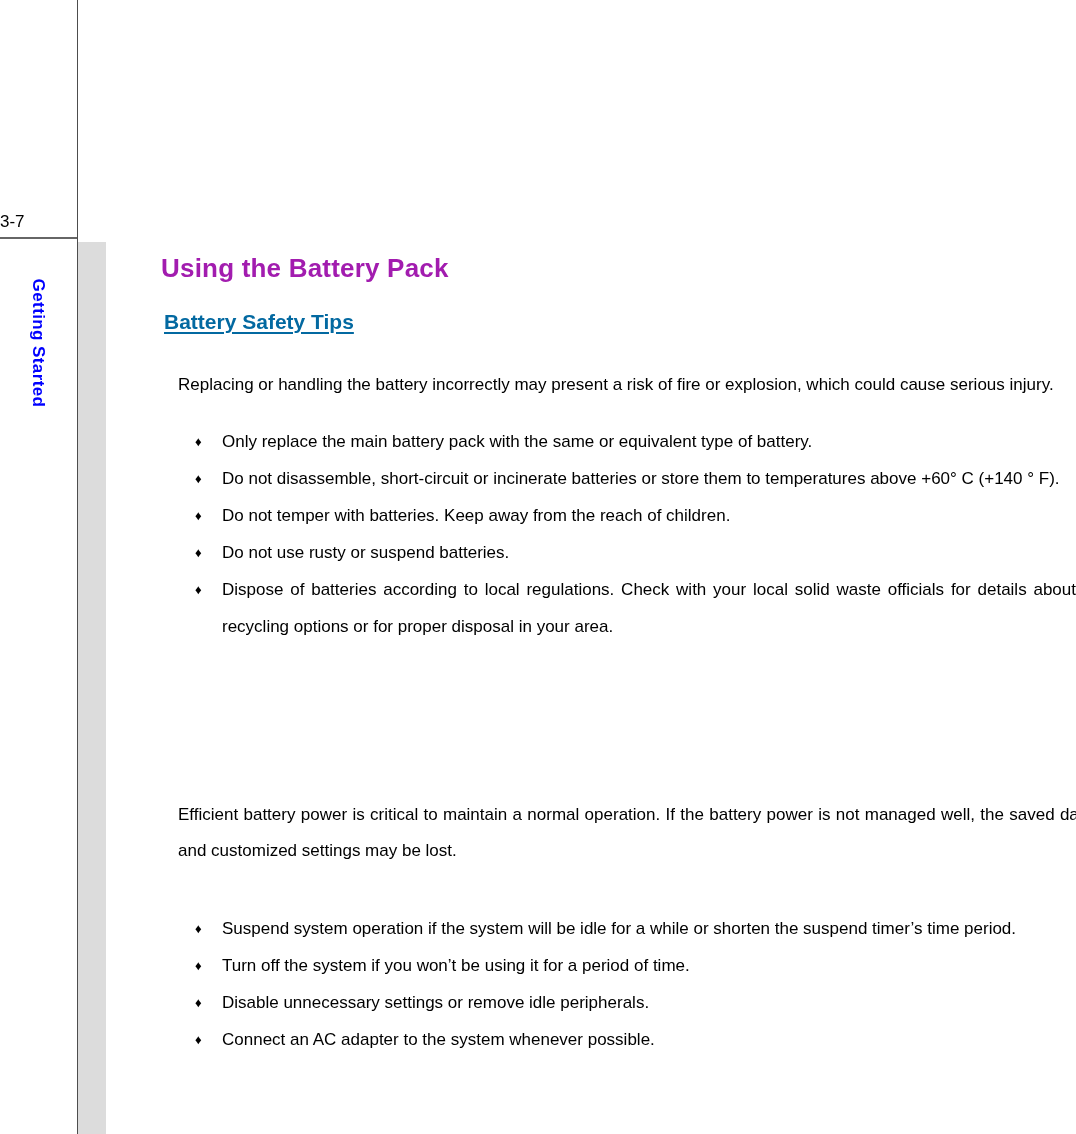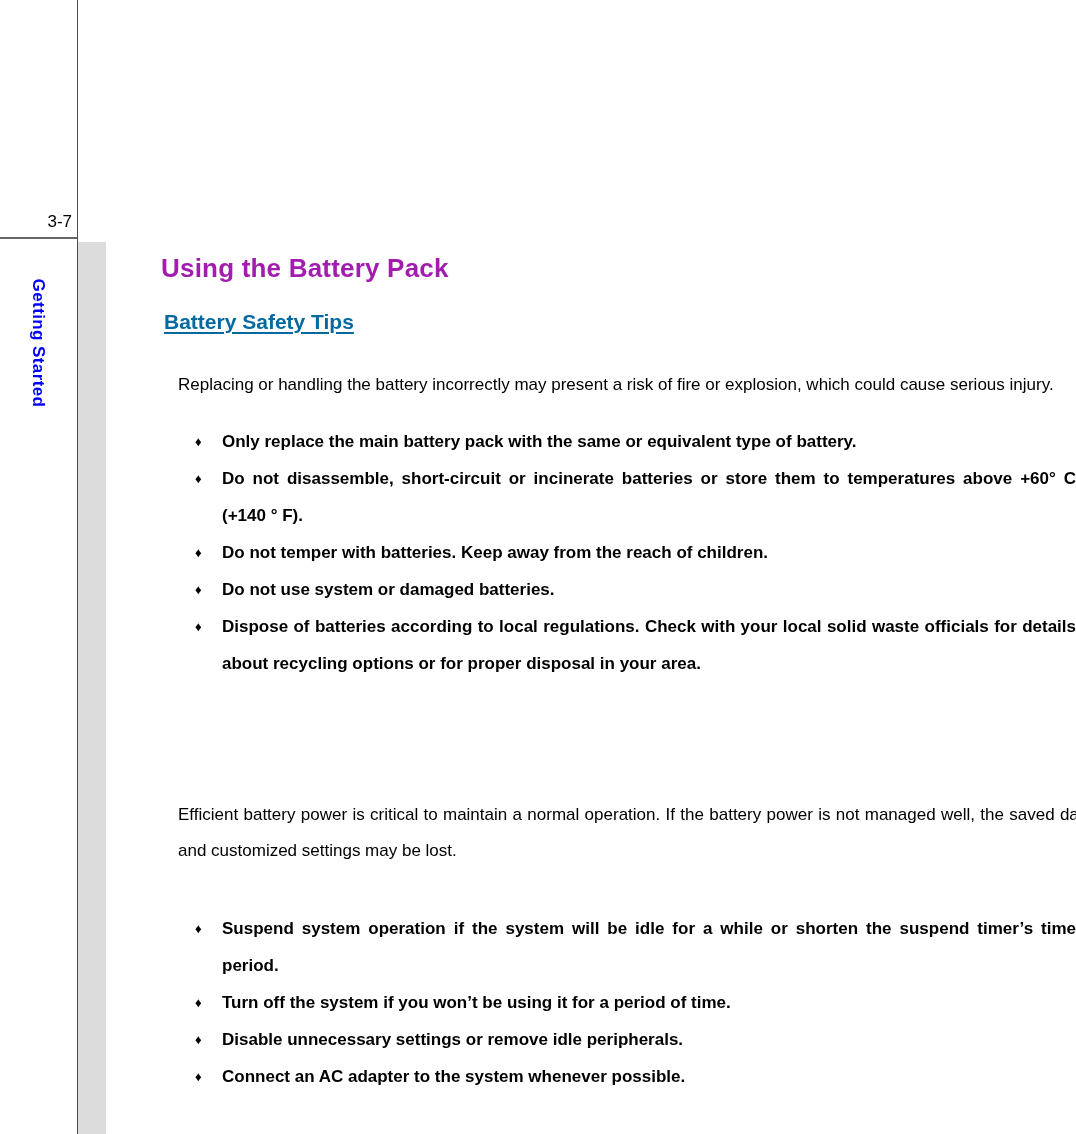--- a/index.html
+++ b/index.html
@@ -40,21 +40,21 @@
     width: 77px;
     height: 2px;
     background: #666666;
   }
 
   .folio {
     position: absolute;
     left: 0;
     top: 212px;
     width: 72px;
-    text-align: right;
+    text-align: left;
     font-size: 17px;
     line-height: 20px;
     color: #000000;
     letter-spacing: 0px;
   }
 
   
   .chapter-band {
     position: absolute;
     left: 78px;
@@ -164,21 +164,21 @@
   }
   ul.bullets li .bullet-glyph {
     position: absolute;
     left: 34px;
     top: 0;
     font-size: 13px;
     line-height: 37px;
     color: #000000;
   }
   
-  ul.bullets li > .txt { display: block; font-weight: bold; }
+  ul.bullets li > .txt { display: block; }
   ul.bullets li:last-child { }
 </style>
 </head>
 <body>
 
 <div id="page-frame">
 
   <div class="margin-rule"></div>
   <div class="folio-rule"></div>
 
@@ -206,21 +206,21 @@
       <li>
         <span class="bullet-glyph">♦</span>
         <span class="txt">Do not disassemble, short-circuit or incinerate batteries or store them to temperatures above +60° C (+140 ° F).</span>
       </li>
       <li>
         <span class="bullet-glyph">♦</span>
         <span class="txt">Do not temper with batteries.   Keep away from the reach of children.</span>
       </li>
       <li>
         <span class="bullet-glyph">♦</span>
-        <span class="txt">Do not use system or damaged batteries.</span>
+        <span class="txt">Do not use rusty or suspend batteries.</span>
       </li>
       <li>
         <span class="bullet-glyph">♦</span>
         <span class="txt">Dispose of batteries according to local regulations.   Check with your local solid waste officials for details about recycling options or for proper disposal in your area.</span>
       </li>
     </ul>
 
 
     <p class="body-text intro-conserve">Efficient battery power is critical to maintain a normal operation.   If the battery power is not managed well, the saved data and customized settings may be lost.</p>
 

